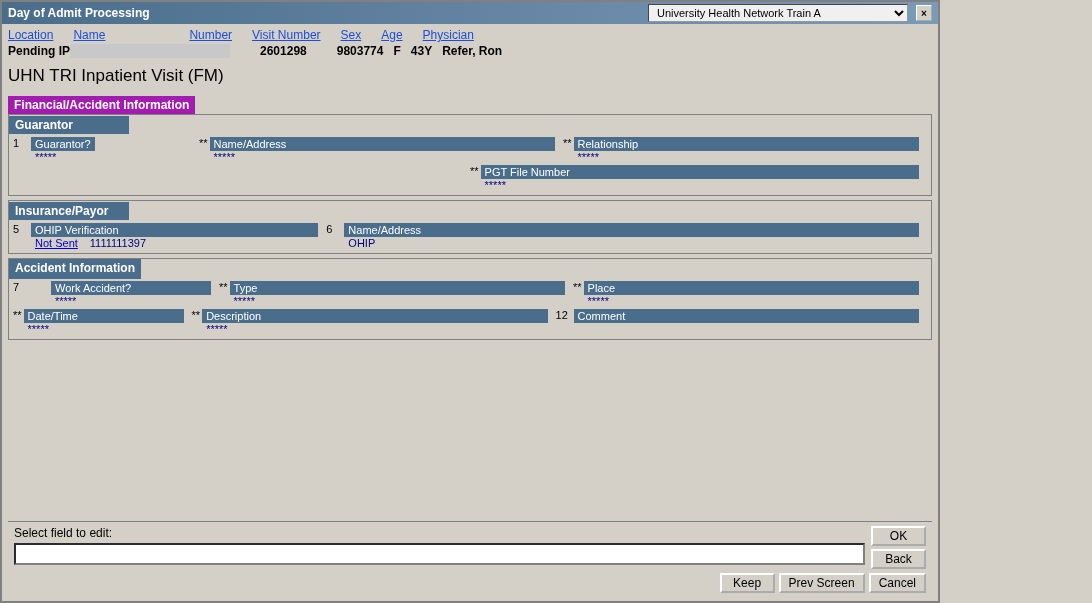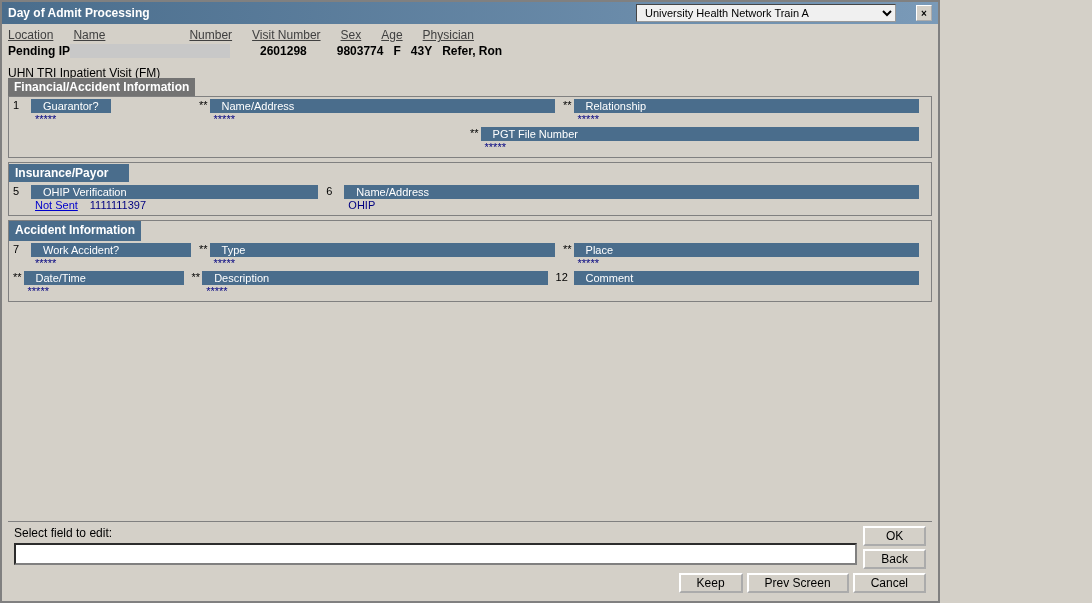--- a/index.html
+++ b/index.html
@@ -29,21 +29,21 @@
       flex-shrink: 0;
     }
     .title-bar-left {
       font-weight: bold;
       font-size: 12px;
       color: white;
     }
     .title-bar-right {
       display: flex;
       align-items: center;
-      gap: 20px;
+      gap: 8px;
     }
     .dropdown-server {
       width: 260px;
       height: 18px;
       font-size: 11px;
       background: #f0f0f0;
       border: 1px inset #999;
       padding: 0 4px;
     }
     .close-btn {
@@ -66,44 +66,44 @@
       flex-direction: column;
       padding: 4px 6px;
       overflow: hidden;
     }
     .header-row {
       display: flex;
       gap: 20px;
       margin-bottom: 2px;
     }
     .header-col {
-      color: #404040;
+      color: #1d4ed8;
       text-decoration: underline;
       cursor: pointer;
       font-size: 12px;
     }
     .info-row {
       display: flex;
       margin-bottom: 8px;
       font-size: 12px;
       font-weight: bold;
     }
     .info-cell {
       color: #000;
     }
     .info-cell.name-val {
       background: #c8c8c8;
       padding: 0 30px 0 2px;
     }
     .visit-type-row {
-      font-size: 12px;
-      margin-bottom: 0px;
+      font-size: 17px;
+      margin-bottom: 12px;
     }
     .financial-accident-bar {
-      background: #737373;
+      background: #a21caf;
       color: white;
       padding: 2px 6px;
       font-size: 12px;
       font-weight: bold;
       margin-bottom: 2px;
       width: 210px;
     }
     .section-container {
       background: #d4d0c8;
       border: 1px solid #808080;
@@ -118,21 +118,21 @@
       font-weight: bold;
       display: inline-block;
       min-width: 120px;
     }
     .fields-grid {
       padding: 2px 4px;
     }
     .field-label-blue {
       background: #4a6d8c;
       color: white;
-      padding: 1px 12px;
+      padding: 1px 4px;
       font-size: 11px;
       white-space: nowrap;
     }
     .field-num {
       color: #000;
       font-size: 11px;
       margin-right: 4px;
       min-width: 14px;
     }
     .field-asterisk {
@@ -181,21 +181,21 @@
     }
     .btn-col {
       display: flex;
       flex-direction: column;
       gap: 3px;
     }
     .btn {
       background: #d4d0c8;
       border: 2px outset #fff;
       font-size: 12px;
-      padding: 1px 16px;
+      padding: 1px 8px;
       cursor: pointer;
       min-width: 55px;
       text-align: center;
     }
     .btn-row {
       display: flex;
       justify-content: flex-end;
       gap: 4px;
       margin-top: 4px;
     }
@@ -241,20 +241,24 @@
     <div class="visit-type-row">
       <span>UHN TRI Inpatient Visit (FM)</span>
     </div>
     <div style="margin-bottom:2px;">
       <span class="financial-accident-bar">Financial/Accident Information</span>
     </div>
 
     <div class="main-sections">
 
       <div class="section-container">
+        <div style="display:flex; align-items:center;">
+          <span class="section-header">Guarantor</span>
+          <span style="flex:1;background:#d4d0c8; height:20px; display:inline-block;"></span>
+        </div>
         <div class="fields-grid">
 
           <div style="display:flex; align-items:flex-start; margin-bottom:2px;">
             <span class="field-num">1</span>
             <div class="field-block" style="width:160px;">
               <div style="display:flex; align-items:center;">
                 <span class="field-label-blue">Guarantor?</span>
               </div>
               <span class="field-value">*****</span>
             </div>
@@ -310,21 +314,21 @@
 
       <div class="section-container">
         <div style="display:flex; ">
           <span class="section-header">Accident Information</span>
           <span style="flex:1;background:#d4d0c8; height:20px; display:inline-block;"></span>
         </div>
         <div class="fields-grid">
 
           <div style="display:flex; align-items:flex-start; margin-bottom:2px;">
             <span class="field-num">7</span>
-            <div class="field-block" style="width:160px;">
+            <div class="field-block" style="width:160px;margin-left:20px;">
               <span class="field-label-blue" style="display:block;">Work Accident?</span>
               <span class="field-value">*****</span>
             </div>
             <span class="field-asterisk">**</span>
             <div class="field-block" style="flex:1;">
               <span class="field-label-blue" style="display:block; width:100%;">Type</span>
               <span class="field-value">*****</span>
             </div>
             <span class="field-asterisk">**</span>
             <div class="field-block" style="flex:1;">

